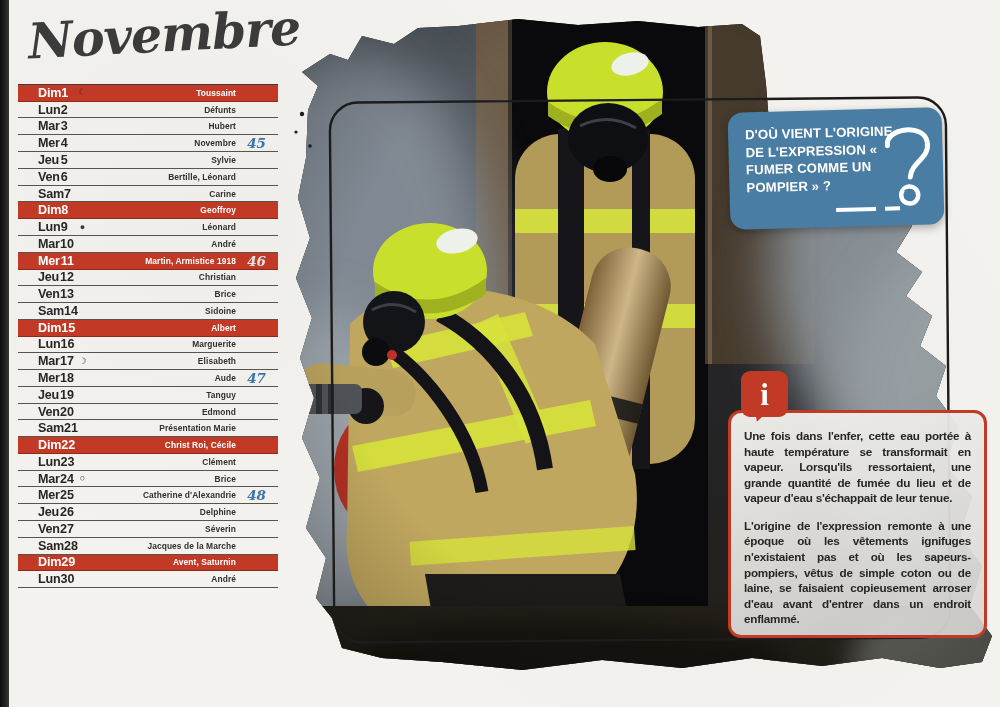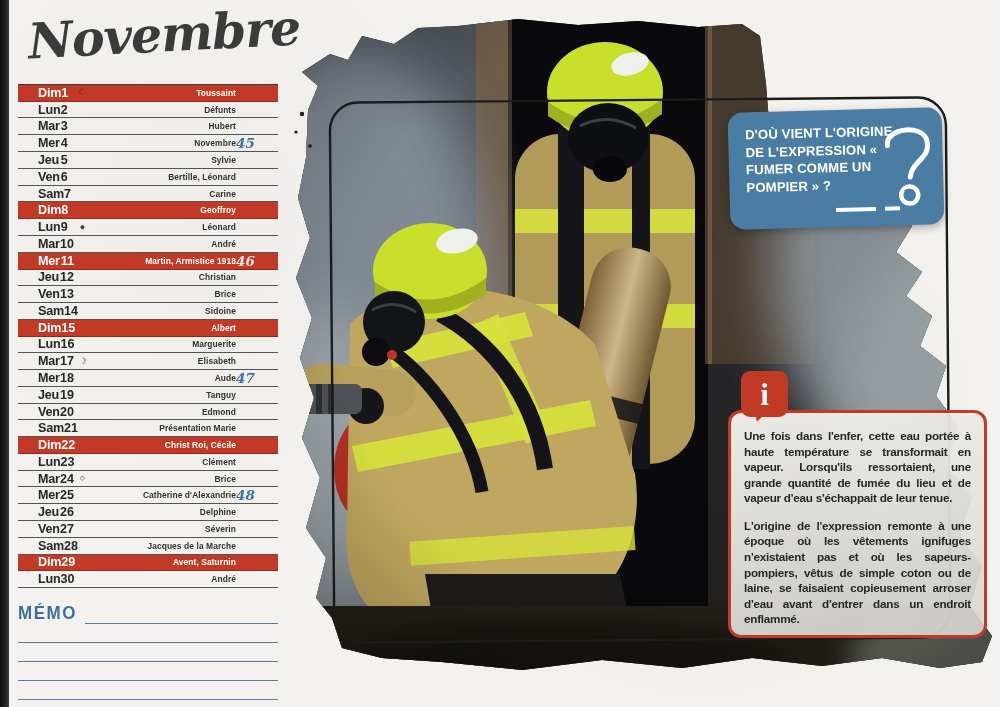--- a/index.html
+++ b/index.html
@@ -18,21 +18,21 @@
   
   .calendar{position:absolute;left:18px;top:84px;width:260px;height:503px;
             display:flex;flex-direction:column;border-top:1.4px solid #3c3c3c;}
   .crow{flex:1;display:flex;align-items:center;border-bottom:1px solid #56544f;
         box-sizing:border-box;padding:0 0 0 2px;}
   .crow .day{width:54px;display:flex;align-items:baseline;}
   .crow .abbr{display:inline-block;width:33px;font-size:12.6px;font-weight:bold;color:#272727;letter-spacing:-.2px;margin-left:18px;}
   .crow .num{display:inline-block;width:19px;font-size:12.6px;font-weight:bold;color:#272727;}
   .crow .moon{width:17px;font-size:9px;color:#3a3a3a;text-align:center;line-height:1;}
   .crow .name{flex:1;font-size:8.4px;font-weight:bold;color:#30302e;padding-left:8px;letter-spacing:.1px;text-align:right;}
-  .crow .week{width:30px;padding-right:12px;
+  .crow .week{width:30px;text-align:right;padding-right:12px;
               font-family:"DejaVu Serif", serif;font-style:italic;font-weight:bold;
               font-size:13.5px;color:#3b74a8;}
   .crow.hl{background:#c23a26;border-bottom:1px solid #8e2a1b;}
   .crow.hl .abbr,.crow.hl .num{color:#ffffff;}
   .crow.hl .name{color:#ffffff;}
   .crow.hl .week{color:#e5e5e5;}
   .crow.hl .moon{color:#5a241a;}
   
   .memo{position:absolute;left:18px;top:604px;width:260px;}
   .memo-row1{display:flex;align-items:flex-end;}
@@ -340,30 +340,20 @@
     <span class="day">
           <span class="abbr">Lun</span>
           <span class="num">30</span>
         </span>
     <span class="moon"></span>
     <span class="name">André</span>
     <span class="week"></span>
   </div>
     </div>
 
-  <div class="memo">
-    <div class="memo-row1">
-      <span class="memo-label">MÉMO</span>
-      <span class="memo-line"></span>
-    </div>
-    <div class="memo-line"></div>
-    <div class="memo-line"></div>
-    <div class="memo-line"></div>
-    <div class="memo-line"></div>
-  </div>
 
   <svg class="photo" viewBox="0 0 710 686">
     <defs>
       <clipPath id="torn">
         <polygon points="18,96 28,72 12,58 40,40 58,46 72,22 104,30 128,14 168,12 228,5 288,11 348,7 408,13 452,10 470,22 476,70 480,120 498,132 528,142 558,150 588,156 614,168 602,192 622,212 606,238 632,258 616,282 642,302 630,332 656,352 646,382 668,412 656,452 682,482 670,522 692,552 680,592 702,622 692,648 650,654 592,644 532,652 462,644 392,654 312,646 232,656 152,648 92,644 52,634 42,604 26,584 36,544 16,514 30,464 12,424 24,384 10,344 22,304 6,264 20,224 8,184 16,144"></polygon>
       </clipPath>
       <linearGradient id="gBG" x1="0" y1="0" x2="0" y2="1">
         <stop offset="0" stop-color="#141518"></stop>
           <stop offset=".45" stop-color="#26262a"></stop>
           <stop offset="1" stop-color="#211f1a"></stop>

